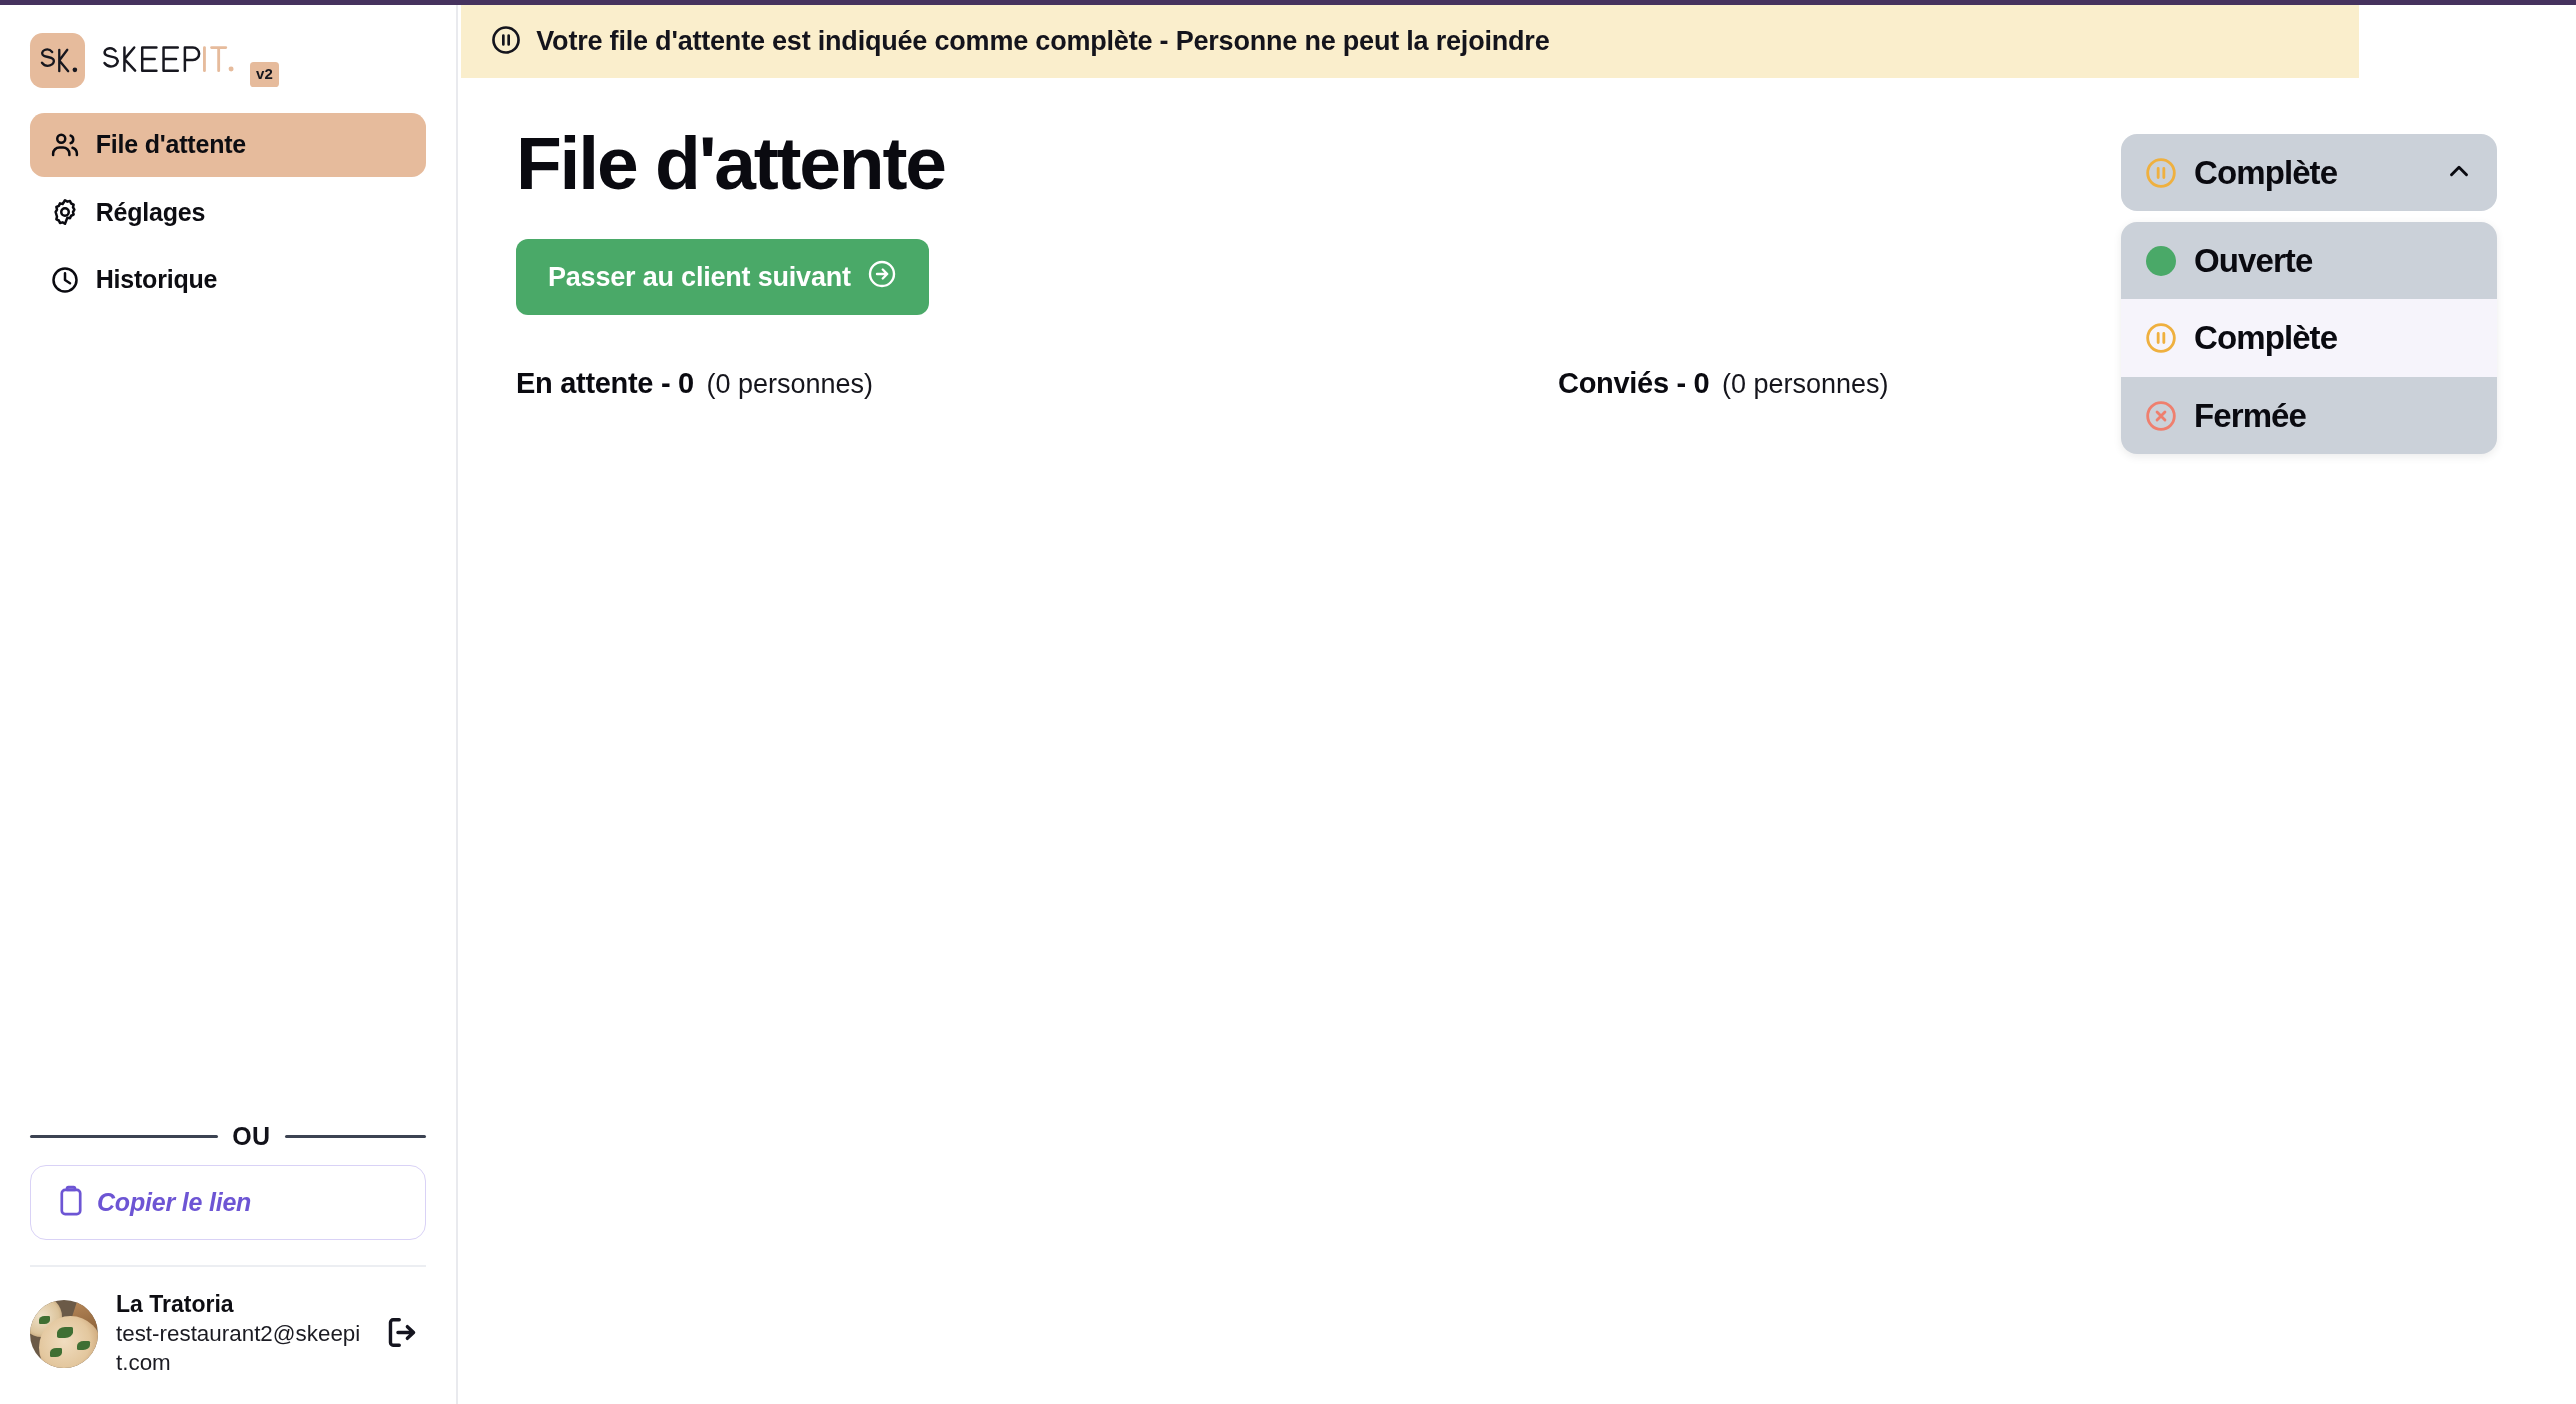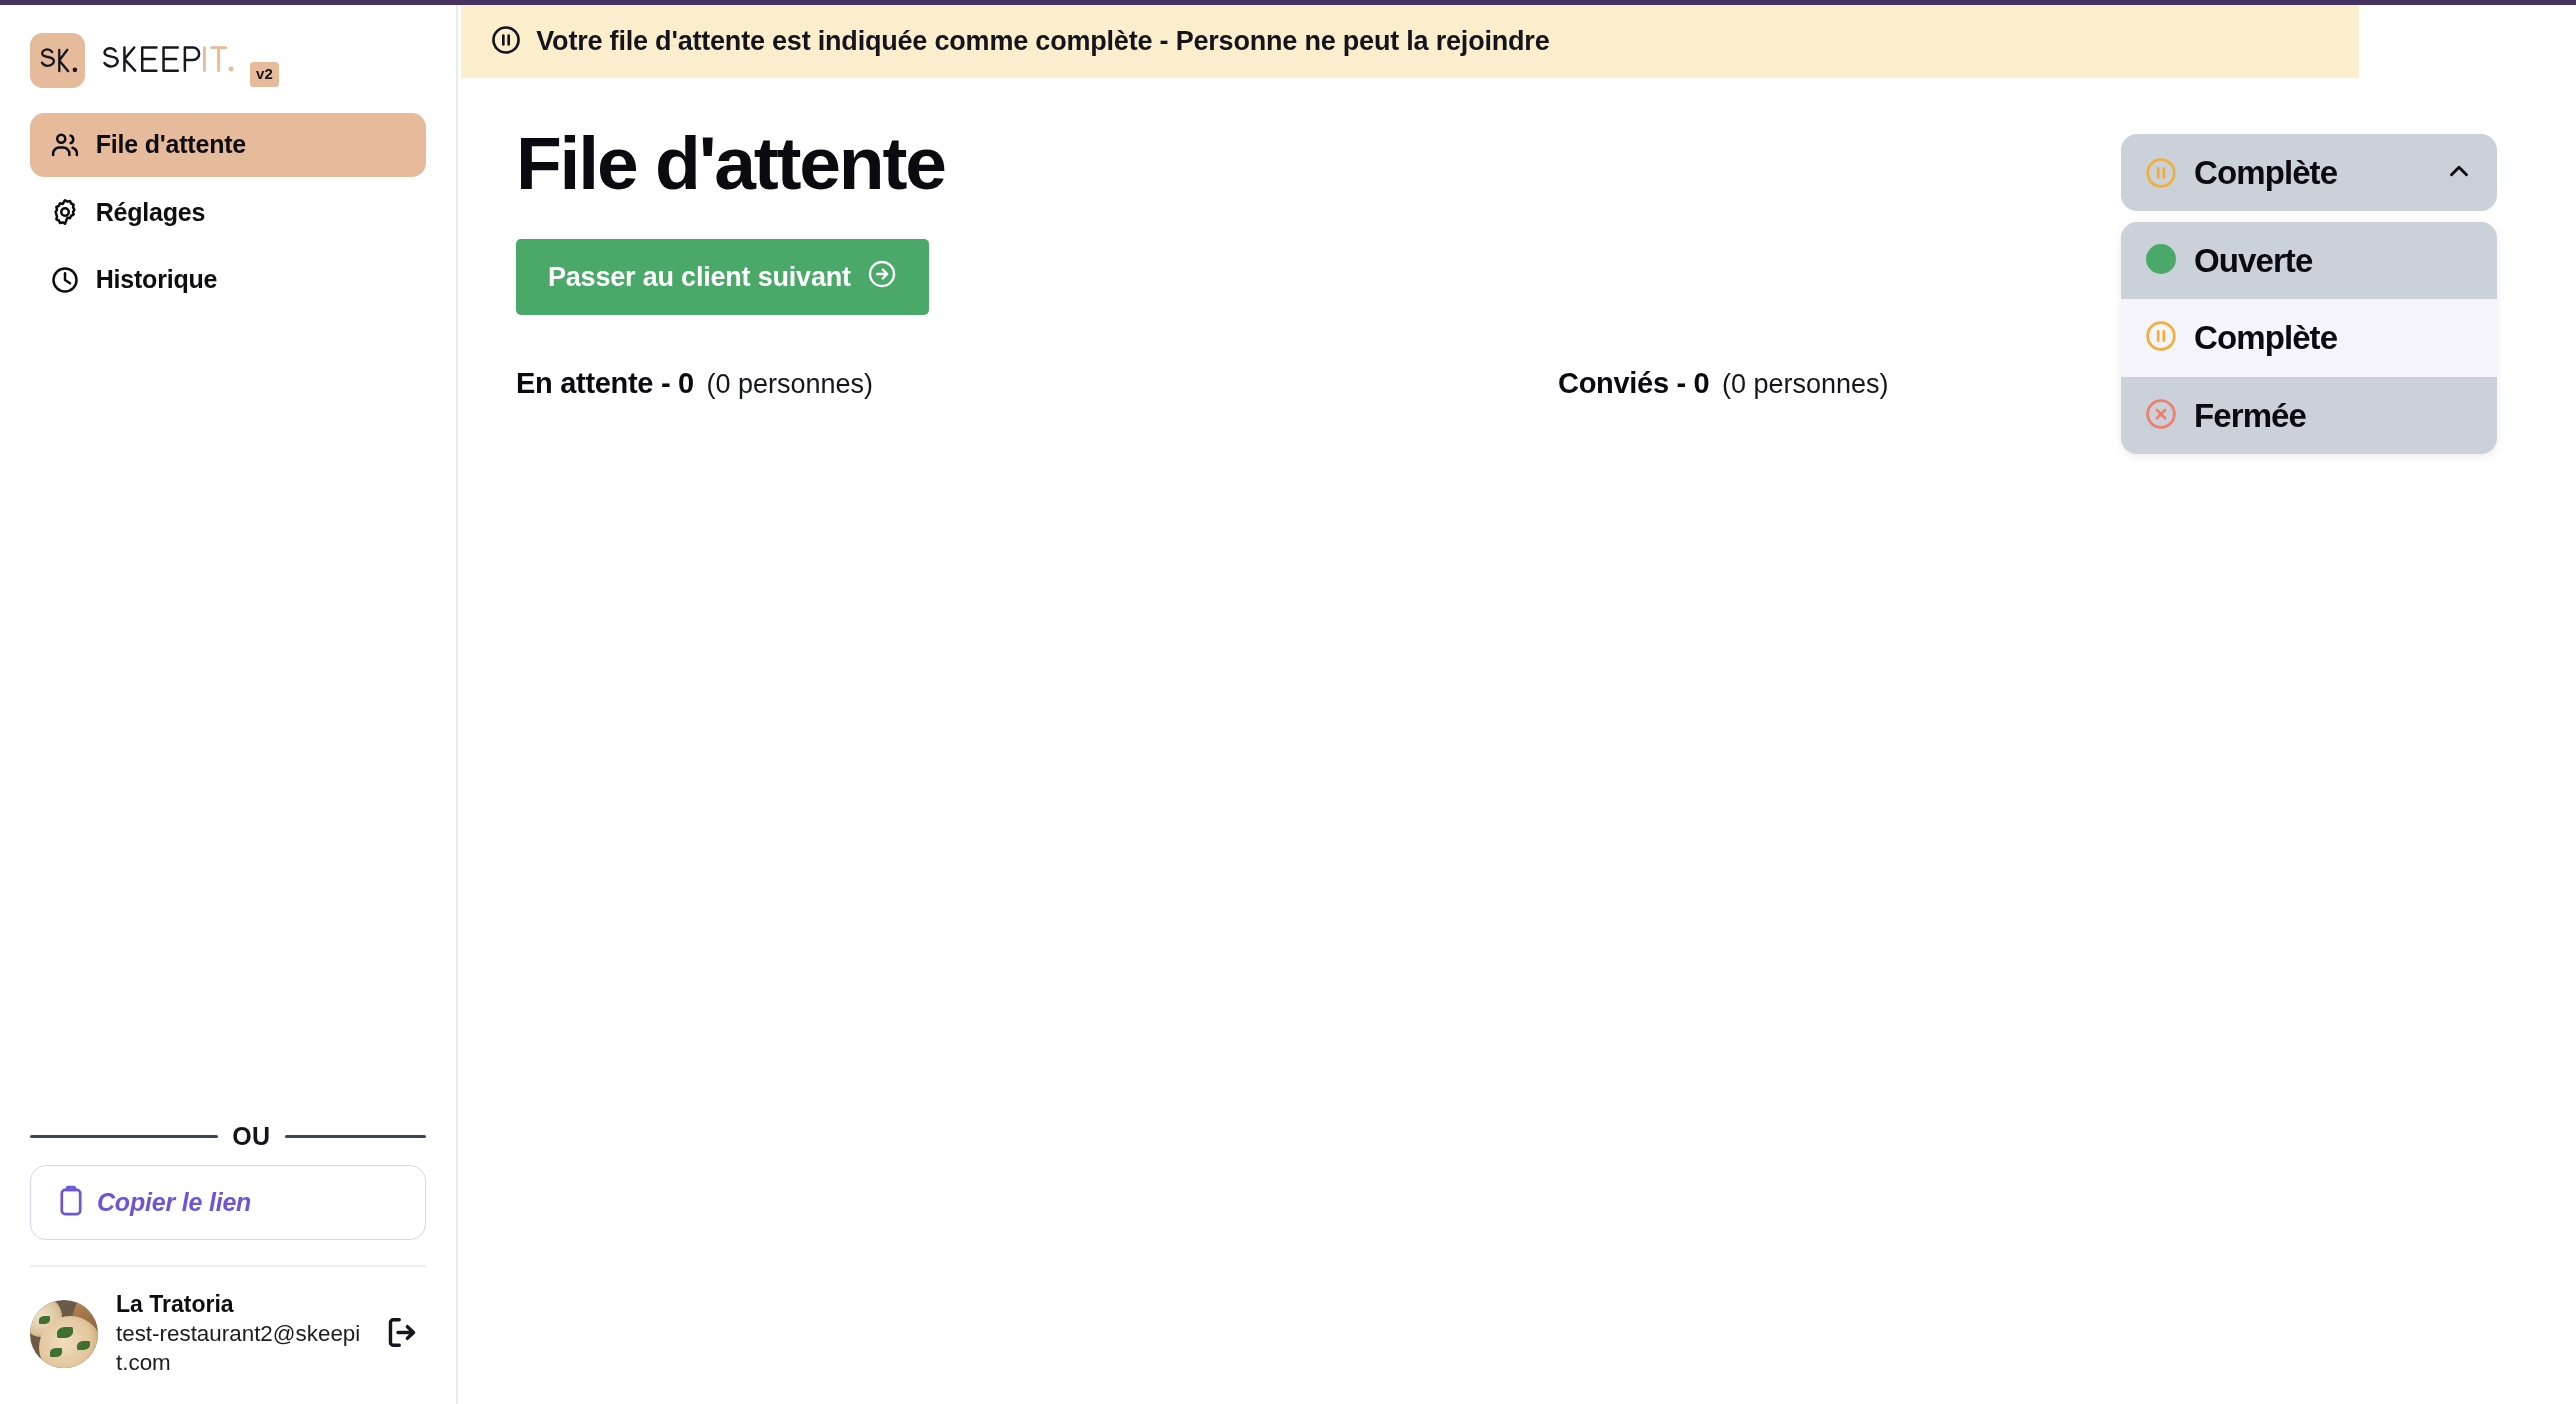--- a/index.html
+++ b/index.html
@@ -275,21 +275,21 @@
     line-height: 1;
     margin-bottom: 38px;
   }
 
   .next-btn {
     display: inline-flex;
     align-items: center;
     gap: 16px;
     background: #4aa968;
     border: none;
-    border-radius: 5px;
+    border-radius: 12px;
     color: #ffffff;
     font-family: inherit;
     font-size: 27px;
     font-weight: 700;
     letter-spacing: -0.2px;
     padding: 19.7px 32px;
     cursor: pointer;
   }
 
   .counters {
@@ -341,20 +341,21 @@
   }
   .status-menu {
     margin-top: 10.7px;
     background: #cbd1d9;
     border-radius: 16px;
     overflow: hidden;
     box-shadow: 0 2.7px 9px rgba(0,0,0,.08);
   }
   .status-opt {
     display: flex;
+    align-items: center;
     gap: 16px;
     padding: 19.7px 23px;
     cursor: pointer;
     min-height: 75px;
   }
   .status-opt .so-label {
     font-size: 33px;
     font-weight: 800;
     color: #0a0a10;
     letter-spacing: -0.9px;

